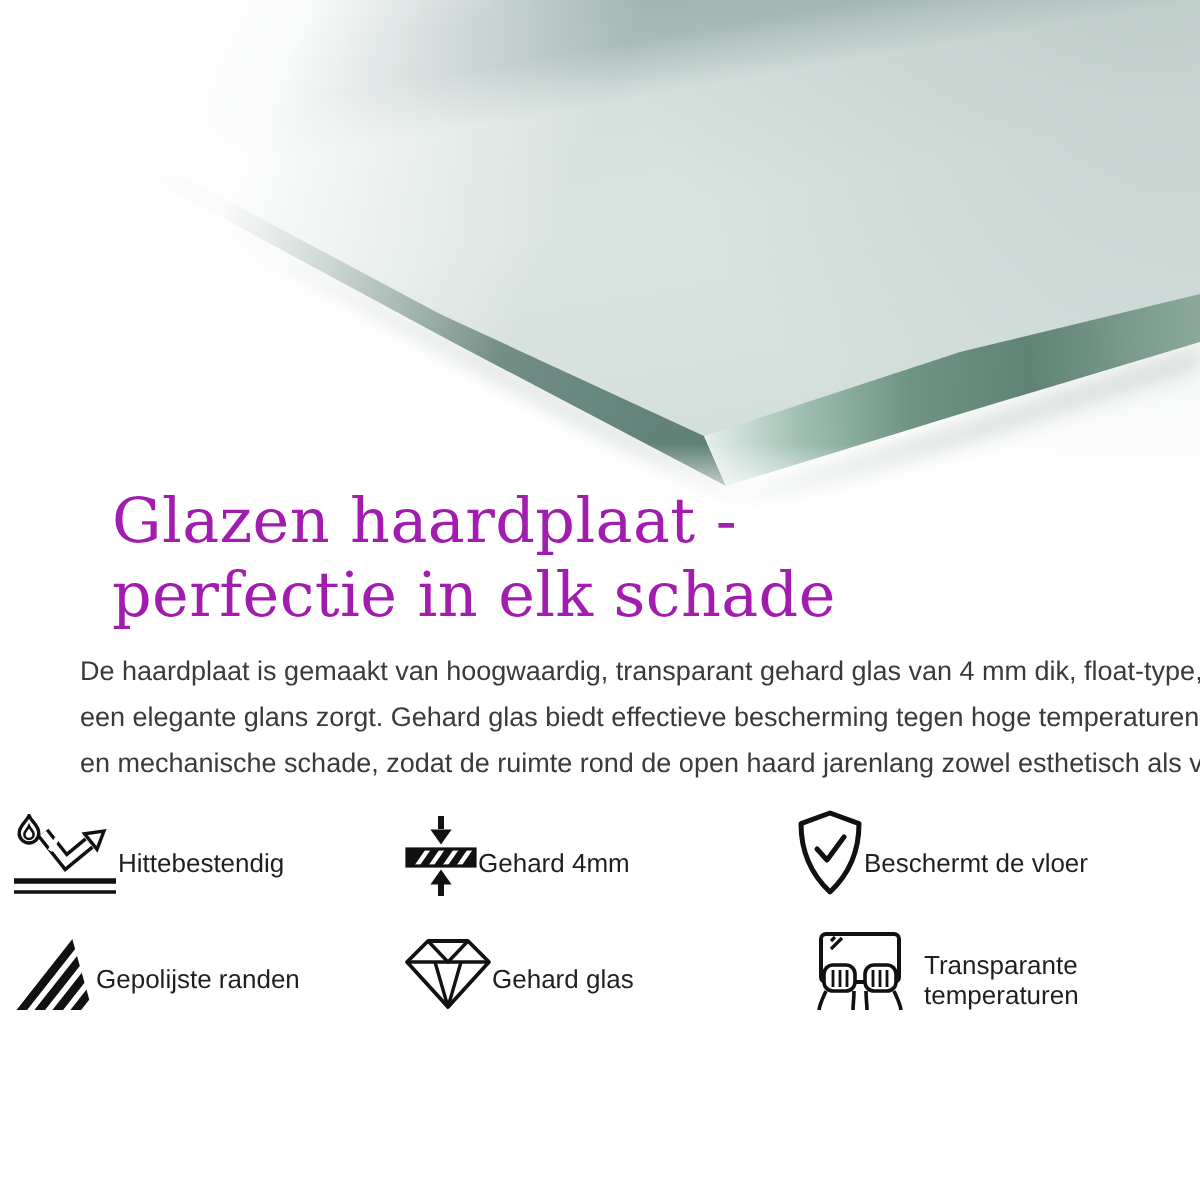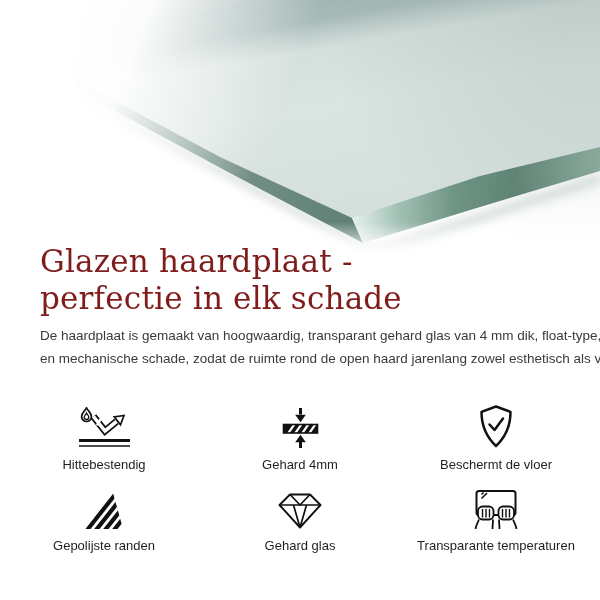--- a/index.html
+++ b/index.html
@@ -43,30 +43,30 @@
   }
   .fade-left{
     background:linear-gradient(112deg, #ffffff 12%, rgba(255,255,255,.95) 22%, rgba(255,255,255,0) 46%);
   }
   .fade-bottom{
     background:linear-gradient(180deg, rgba(255,255,255,0) 86%, #ffffff 99%);
   }
 
   
   .content{position:absolute;top:0;left:0;width:600px;box-sizing:border-box;padding:0 40px;}
-  .headline{margin:243px 0 0;font-family:"DejaVu Serif", serif;font-weight:400;
-    font-size:31px;line-height:37px;color:#7f1d1d;letter-spacing:.2px;}
+  .headline{margin:243px 16px 0;font-family:"DejaVu Serif", serif;font-weight:400;
+    font-size:31px;line-height:37px;color:#a21caf;letter-spacing:.2px;}
   .headline span{display:block;}
   .body-text{margin-top:7px;font-size:13.5px;line-height:23px;color:#3a3a3a;}
   .body-text div{white-space:nowrap;}
 
   
   .features{position:absolute;left:6px;top:406px;width:588px;
     display:grid;grid-template-columns:repeat(3,1fr);row-gap:17px;}
-  .feature{display:flex;flex-direction:column;align-items:center;}
+  .feature{display:flex;align-items:center;}
   .icon-box{height:42px;display:flex;align-items:flex-end;justify-content:center;}
   .row2 .icon-box{height:40px;}
   .feature-label{margin-top:9px;font-size:13px;line-height:15px;color:#1f1f1f;}
   svg{display:block;}
 </style>
 </head>
 <body>
 
 <div class="hero">
   <div class="layer glass-surface"></div>
@@ -81,20 +81,21 @@
   <div class="layer fade-bottom"></div>
 </div>
 
 <div class="content">
   <h1 class="headline">
     <span>Glazen haardplaat -</span>
     <span>perfectie in elk schade</span>
   </h1>
   <div class="body-text">
     <div>De haardplaat is gemaakt van hoogwaardig, transparant gehard glas van 4 mm dik, float-type, dat voor</div>
+    <div>een elegante glans zorgt. Gehard glas biedt effectieve bescherming tegen hoge temperaturen</div>
     <div>en mechanische schade, zodat de ruimte rond de open haard jarenlang zowel esthetisch als veilig blijft.</div>
   </div>
 </div>
 
 <div class="features">
 
   <div class="feature">
     <div class="icon-box">
       <svg width="53" height="41" viewBox="0 0 53 41" fill="none" stroke="#111">
         <path d="M1 33.5 H52" stroke-width="2.8"></path>

